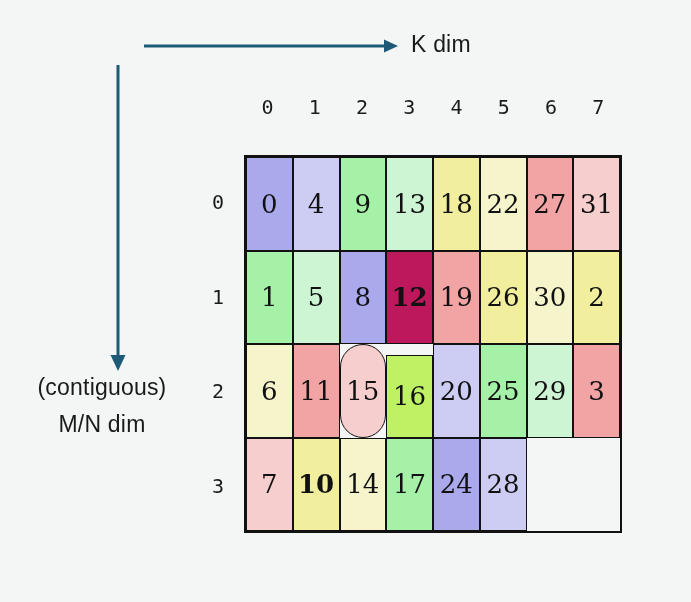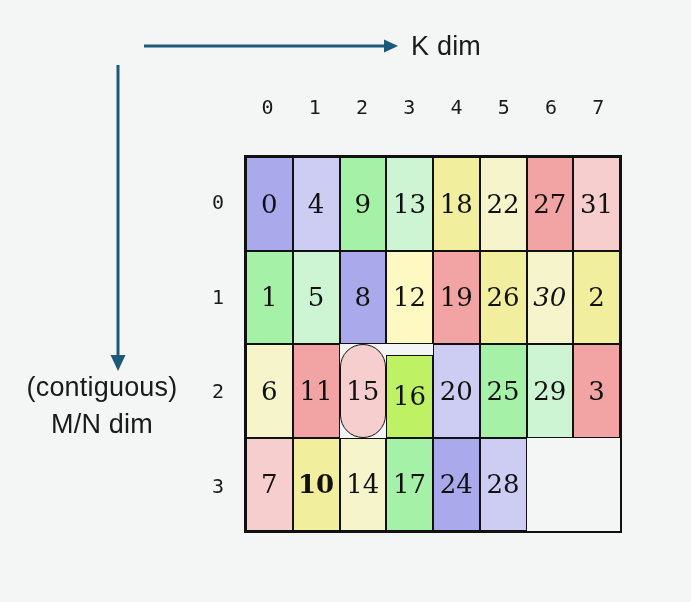--- a/index.html
+++ b/index.html
@@ -14,21 +14,21 @@
     overflow: hidden;
   }
   .arrows-svg {
     position: absolute;
     left: 0; top: 0;
     width: 691px; height: 602px;
     pointer-events: none;
   }
   .axis-label {
     position: absolute;
-    font-size: 27px;
+    font-size: 23px;
     letter-spacing: 0.2px;
     white-space: nowrap;
   }
   .k-label {
     left: 411px;
     top: 31px;
   }
   .mn-label {
     left: 8px;
     top: 369px;
@@ -134,24 +134,24 @@
       <div class="cell" style="background: rgb(205, 205, 244); border-color: rgb(17, 17, 17);">4</div>
       <div class="cell" style="background: rgb(166, 241, 168); border-color: rgb(17, 17, 17);">9</div>
       <div class="cell" style="background: rgb(205, 245, 211); border-color: rgb(17, 17, 17);">13</div>
       <div class="cell" style="background: rgb(241, 238, 158); border-color: rgb(17, 17, 17);">18</div>
       <div class="cell" style="background: rgb(246, 244, 202); border-color: rgb(17, 17, 17);">22</div>
       <div class="cell" style="background: rgb(242, 163, 163); border-color: rgb(17, 17, 17);">27</div>
       <div class="cell" style="background: rgb(246, 206, 206); border-color: rgb(17, 17, 17);">31</div>
       <div class="cell" style="background: rgb(166, 241, 168); border-color: rgb(17, 17, 17);">1</div>
       <div class="cell" style="background: rgb(205, 245, 211); border-color: rgb(17, 17, 17);">5</div>
       <div class="cell" style="background: rgb(169, 169, 236); border-color: rgb(17, 17, 17);">8</div>
-      <div class="cell" style="background: #fef9c3; border-color: rgb(17, 17, 17);">12</div>
+      <div class="cell" style="background: #be185d; border-color: rgb(17, 17, 17); font-weight: bold;">12</div>
       <div class="cell" style="background: rgb(242, 163, 163); border-color: rgb(17, 17, 17);">19</div>
       <div class="cell" style="background: rgb(241, 238, 158); border-color: rgb(17, 17, 17);">26</div>
-      <div class="cell" style="background: rgb(246, 244, 202); border-color: rgb(17, 17, 17); font-style: italic;">30</div>
+      <div class="cell" style="background: rgb(246, 244, 202); border-color: rgb(17, 17, 17);">30</div>
       <div class="cell" style="background: rgb(241, 238, 158); border-color: rgb(17, 17, 17);">2</div>
       <div class="cell" style="background: rgb(246, 244, 202); border-color: rgb(17, 17, 17);">6</div>
       <div class="cell" style="background: rgb(242, 163, 163); border-color: rgb(17, 17, 17);">11</div>
       <div class="cell" style="background: rgb(246, 206, 206); border-color: rgb(17, 17, 17); border-radius: 23px;">15</div>
       <div class="cell" style="background: #bef264; border-color: rgb(17, 17, 17); margin-top: 11px;">16</div>
       <div class="cell" style="background: rgb(205, 205, 244); border-color: rgb(17, 17, 17);">20</div>
       <div class="cell" style="background: rgb(166, 241, 168); border-color: rgb(17, 17, 17);">25</div>
       <div class="cell" style="background: rgb(205, 245, 211); border-color: rgb(17, 17, 17);">29</div>
       <div class="cell" style="background: rgb(242, 163, 163); border-color: rgb(17, 17, 17);">3</div>
       <div class="cell" style="background: rgb(246, 206, 206); border-color: rgb(17, 17, 17);">7</div>

